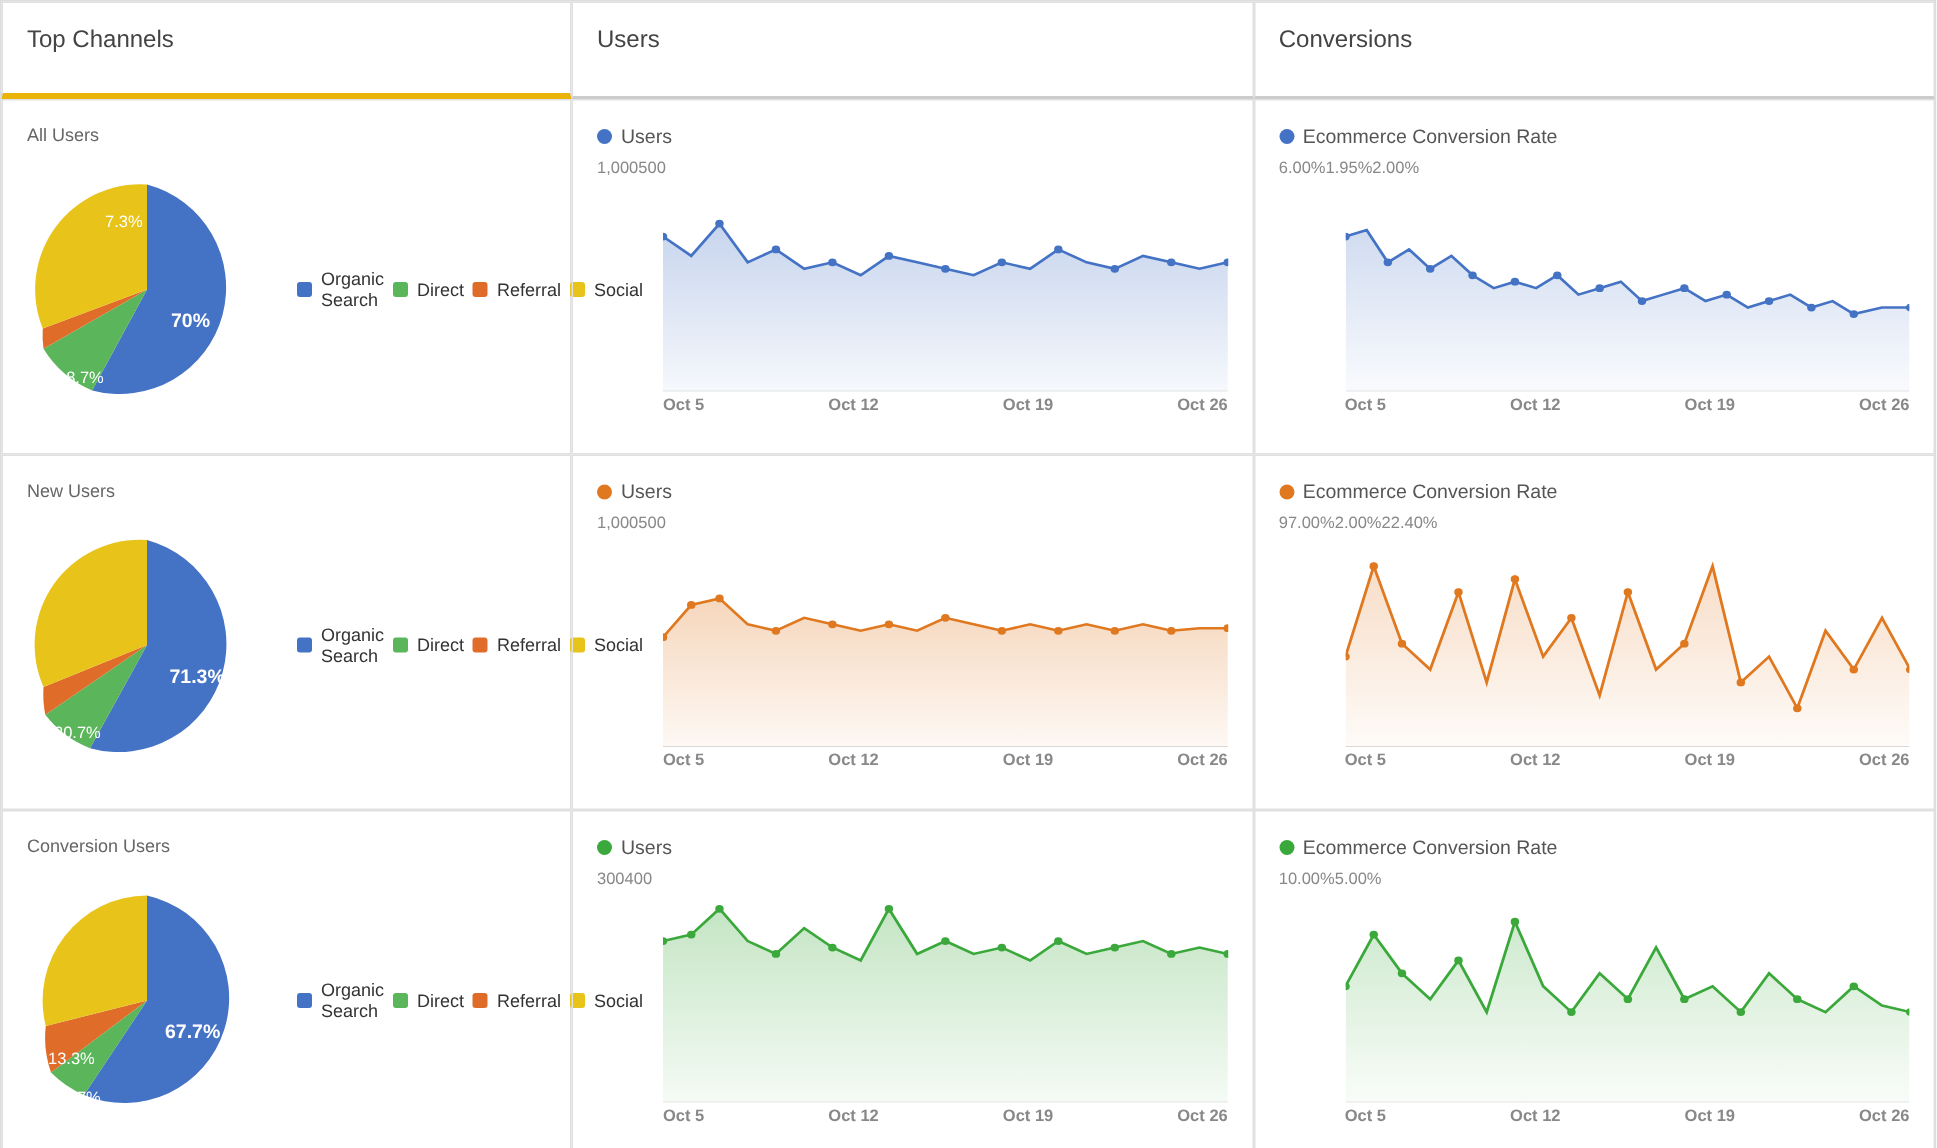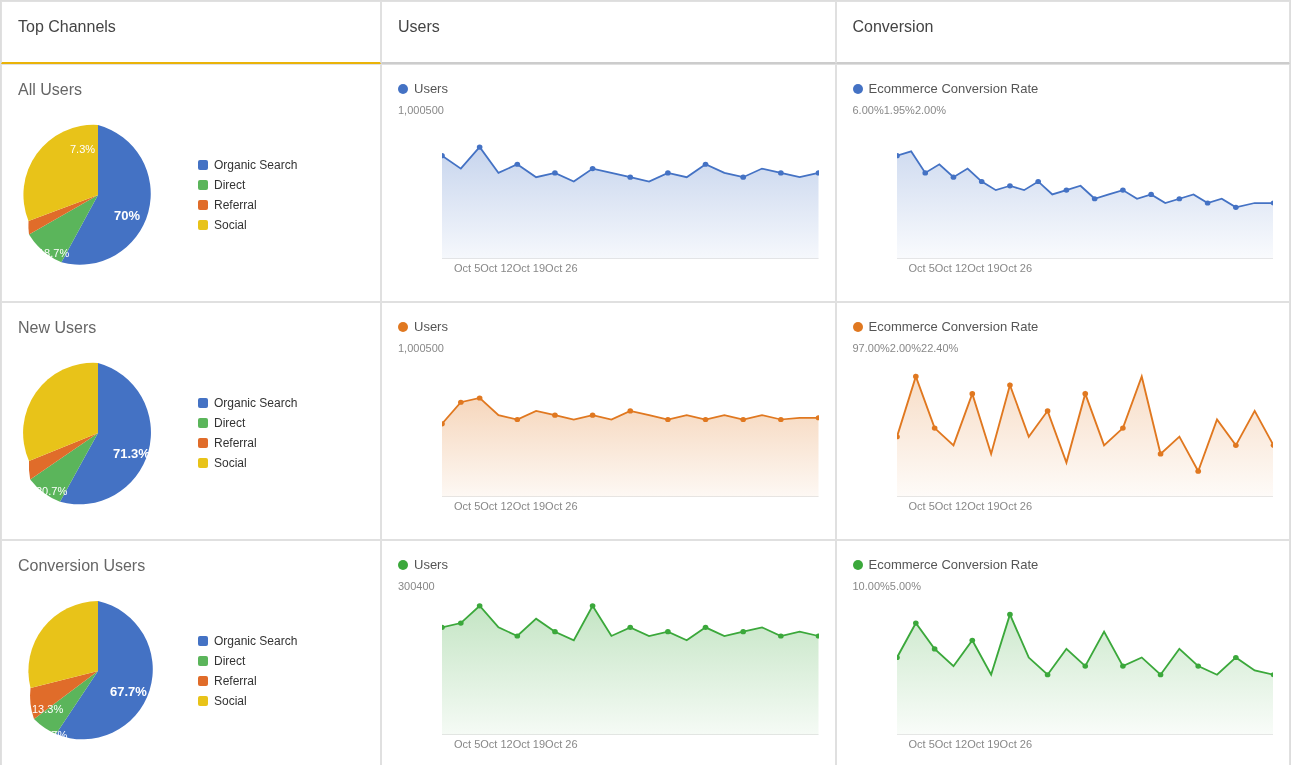--- a/index.html
+++ b/index.html
@@ -21,21 +21,21 @@
     }
 
     .cell-title {
       font-size: 16px;
       font-weight: normal;
       color: #444;
       margin-bottom: 10px;
     }
 
     .segment-label {
-      font-size: 16px;
+      font-size: 12px;
       color: #666;
       margin-bottom: 6px;
     }
 
     
     .pie-area {
       display: flex;
       align-items: center;
       gap: 20px;
       padding: 10px 0;
@@ -43,21 +43,21 @@
 
     .pie-container {
       position: relative;
       width: 160px;
       height: 160px;
       flex-shrink: 0;
     }
 
     .legend {
       display: flex;
-      flex-direction: column;
+      flex-direction: row;
       gap: 6px;
     }
 
     .legend-item {
       display: flex;
       align-items: center;
       gap: 6px;
       font-size: 12px;
     }
 
@@ -108,47 +108,48 @@
       position: absolute;
       left: 44px;
       top: 0;
       right: 0;
       bottom: 25px;
       overflow: hidden;
     }
 
     .x-axis-labels {
       position: absolute;
-      left: 56px;
+      left: 44px;
       bottom: 0;
       right: 0;
       height: 22px;
       display: flex;
-      justify-content: flex-start;
+      justify-content: space-between;
       font-size: 11px;
       color: #888;
+      font-weight: bold;
     }
 
     .x-label {
       text-align: center;
     }
   </style>
 </head>
 <body>
 
 <div class="dashboard">
 
-  <div class="cell" style="border-bottom:2px solid #eab308;">
+  <div class="cell" style="border-bottom:4px solid #eab308;">
     <div class="cell-title">Top Channels</div>
   </div>
   <div class="cell" style="border-bottom:2px solid #ccc;">
     <div class="cell-title">Users</div>
   </div>
   <div class="cell" style="border-bottom:2px solid #ccc;">
-    <div class="cell-title">Conversion</div>
+    <div class="cell-title">Conversions</div>
   </div>
 
   <div class="cell">
     <div class="segment-label">All Users</div>
     <div class="pie-area">
       <div class="pie-container">
         <svg width="160" height="160" viewBox="0 0 160 160">
 
           <path d="M80,80 L80,10 A70,70 0 1,1 43.4,147.3 Z" fill="#4472C4"></path>
 

